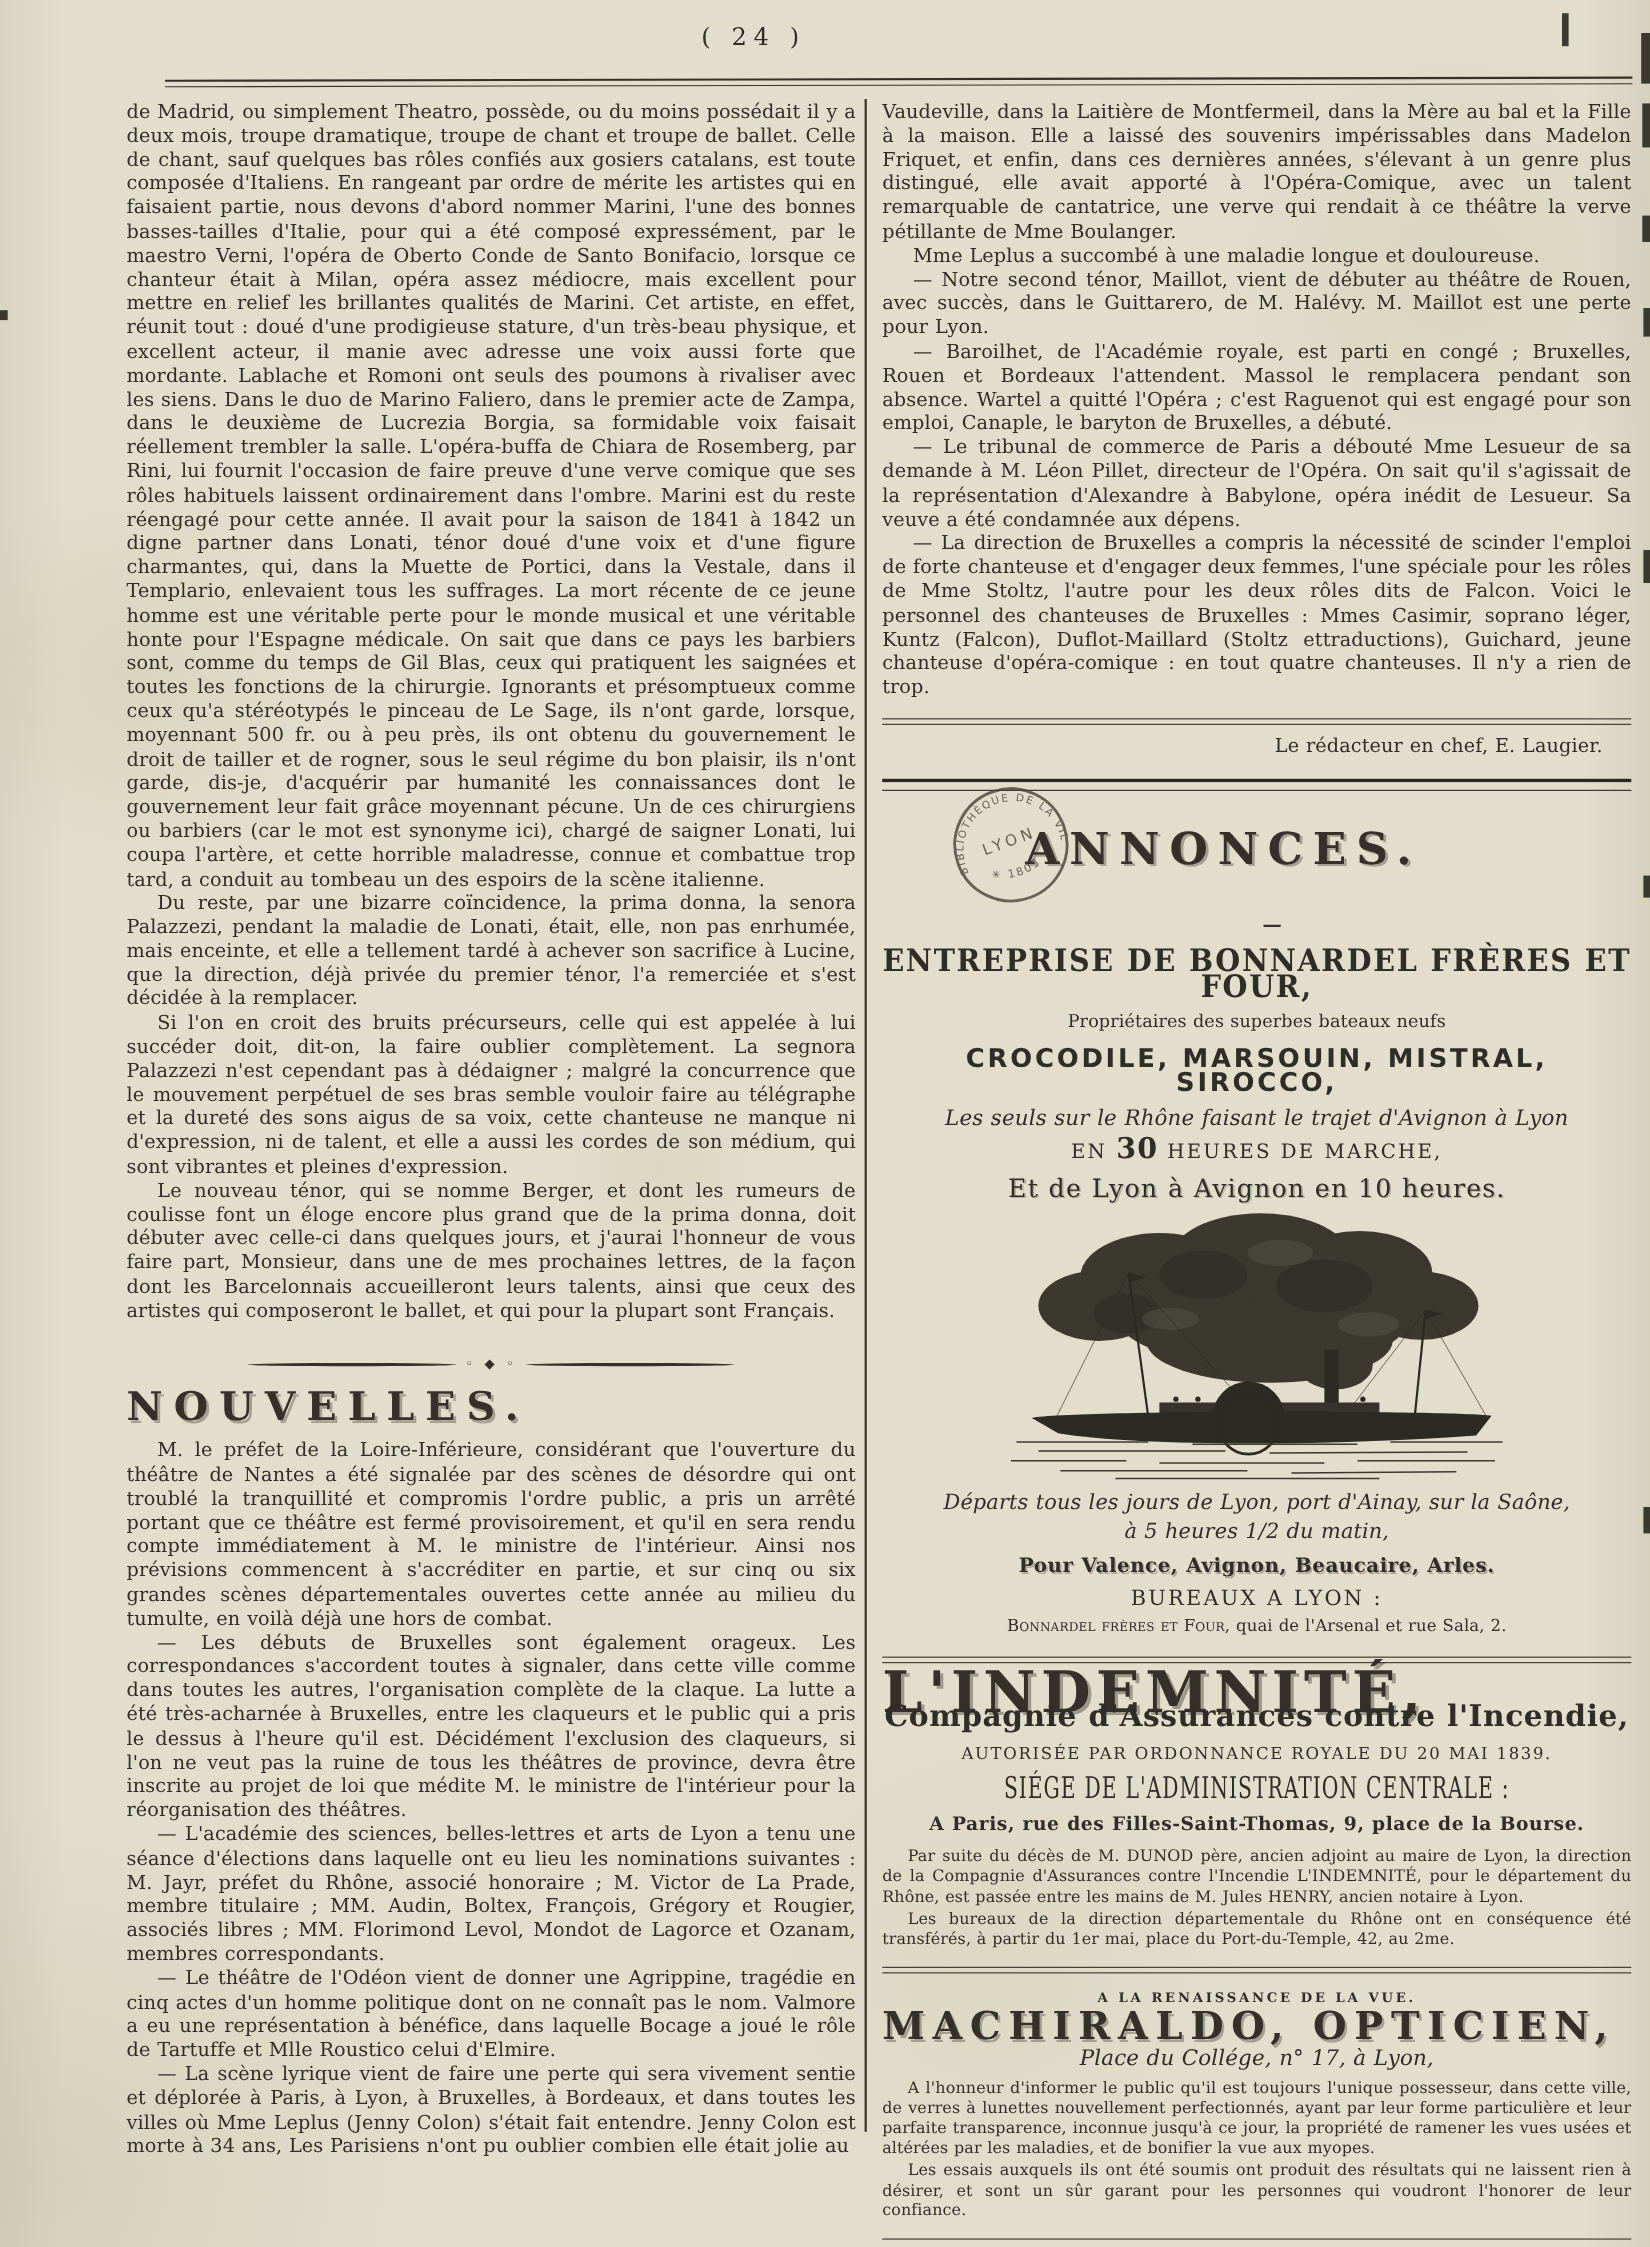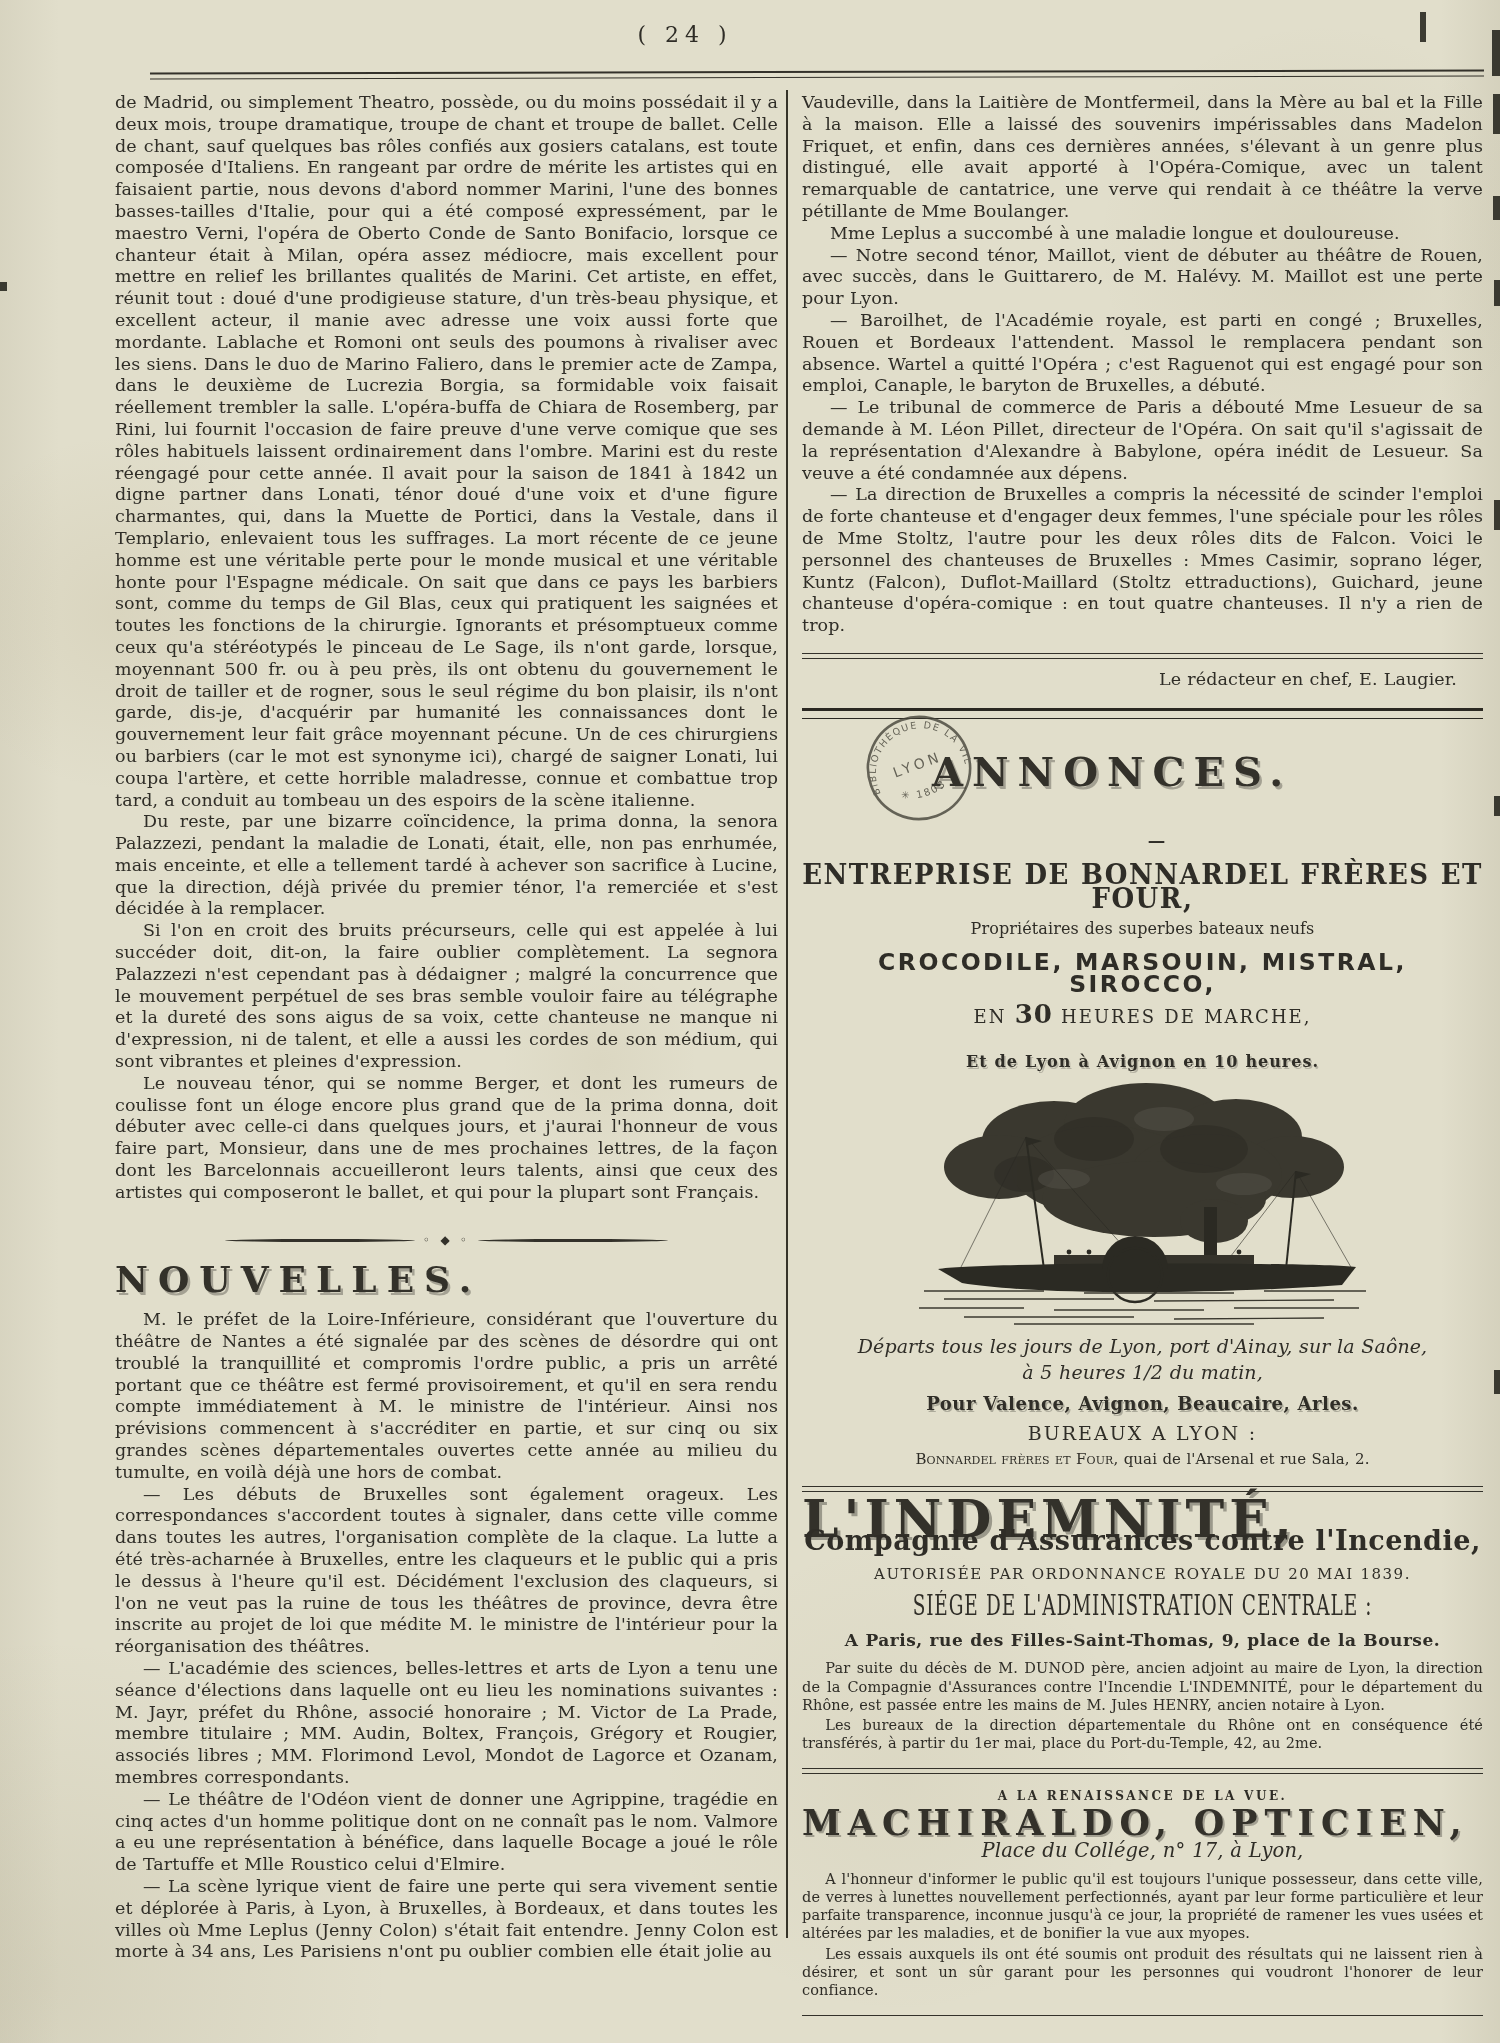--- a/index.html
+++ b/index.html
@@ -39,21 +39,21 @@
   .annonces-h{position:absolute;left:130px;right:0;top:40px;font-size:40px;letter-spacing:9px;}
   .center{text-align:center;text-indent:0;}
   .dash-line{text-align:center;font-weight:bold;margin-top:2px;}
   .ad-title{font-weight:bold;font-size:26px;letter-spacing:1.5px;margin-top:12px;transform:scaleY(1.08);}
   .ad-sub{font-size:16px;margin-top:10px;}
   .boats{font-family:"DejaVu Sans","Liberation Sans",sans-serif;font-weight:bold;
     font-size:23.5px;letter-spacing:2.5px;margin-top:12px;}
   .rhone{font-style:italic;font-size:19.5px;margin-top:10px;}
   .hours{font-size:18px;letter-spacing:2px;margin-top:8px;}
   .hours .bignum{font-size:26px;font-weight:bold;letter-spacing:1px;}
-  .lyon-avignon{font-weight:bold;font-size:16px;letter-spacing:1px;margin-top:24px;
+  .lyon-avignon{font-weight:normal;font-size:23px;letter-spacing:1px;margin-top:12px;
     text-shadow:1.5px 1.5px 0 rgba(51,49,42,.25);}
   .engraving{display:block;margin:6px auto 0 auto;}
   .caption{font-style:italic;font-size:19px;margin-top:6px;line-height:26px;}
   .destinations{font-weight:bold;font-size:18px;letter-spacing:.5px;margin-top:8px;
     text-shadow:1.5px 1.5px 0 rgba(51,49,42,.3);}
   .bureaux{font-size:19px;letter-spacing:2px;margin-top:8px;}
   .smallcaps{font-variant:small-caps;}
   .addr{font-size:15px;margin-top:4px;}
   .indemnite-h{font-size:52px;letter-spacing:5px;margin-top:16px;
     text-shadow:3px 3px 0 rgba(51,49,42,.4);}
@@ -127,20 +127,21 @@
       </svg>
       <p class="display-heading annonces-h">ANNONCES.</p>
     </div>
 
     <p class="dash-line">—</p>
 
     <div>
       <p class="center ad-title">ENTREPRISE DE BONNARDEL FRÈRES ET FOUR,</p>
       <p class="center ad-sub">Propriétaires des superbes bateaux neufs</p>
       <p class="center boats">CROCODILE, MARSOUIN, MISTRAL, SIROCCO,</p>
+      <p class="center rhone">Les seuls sur le Rhône faisant le trajet d'Avignon à Lyon</p>
       <p class="center hours">
         <span>EN</span>
         <span class="bignum">30</span>
         <span>HEURES DE MARCHE,</span>
       </p>
       <p class="center lyon-avignon">Et de Lyon à Avignon en 10 heures.</p>
 
       <svg class="engraving" width="478" height="248" viewBox="0 0 478 248">
         <g fill="#3a382f">
           <ellipse cx="150" cy="62" rx="72" ry="40"></ellipse>

